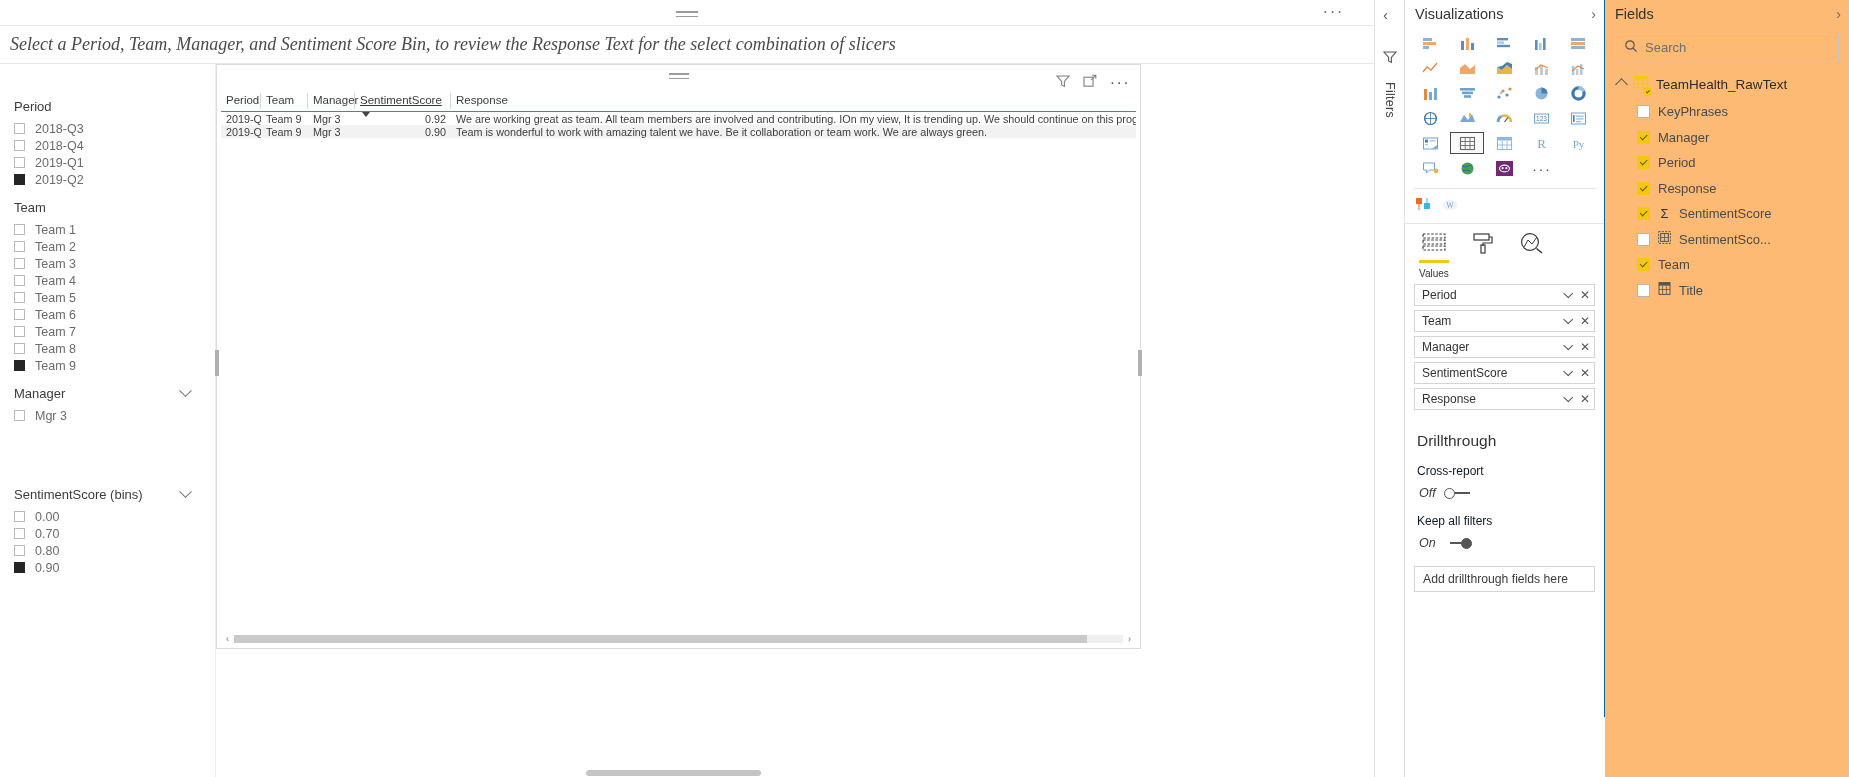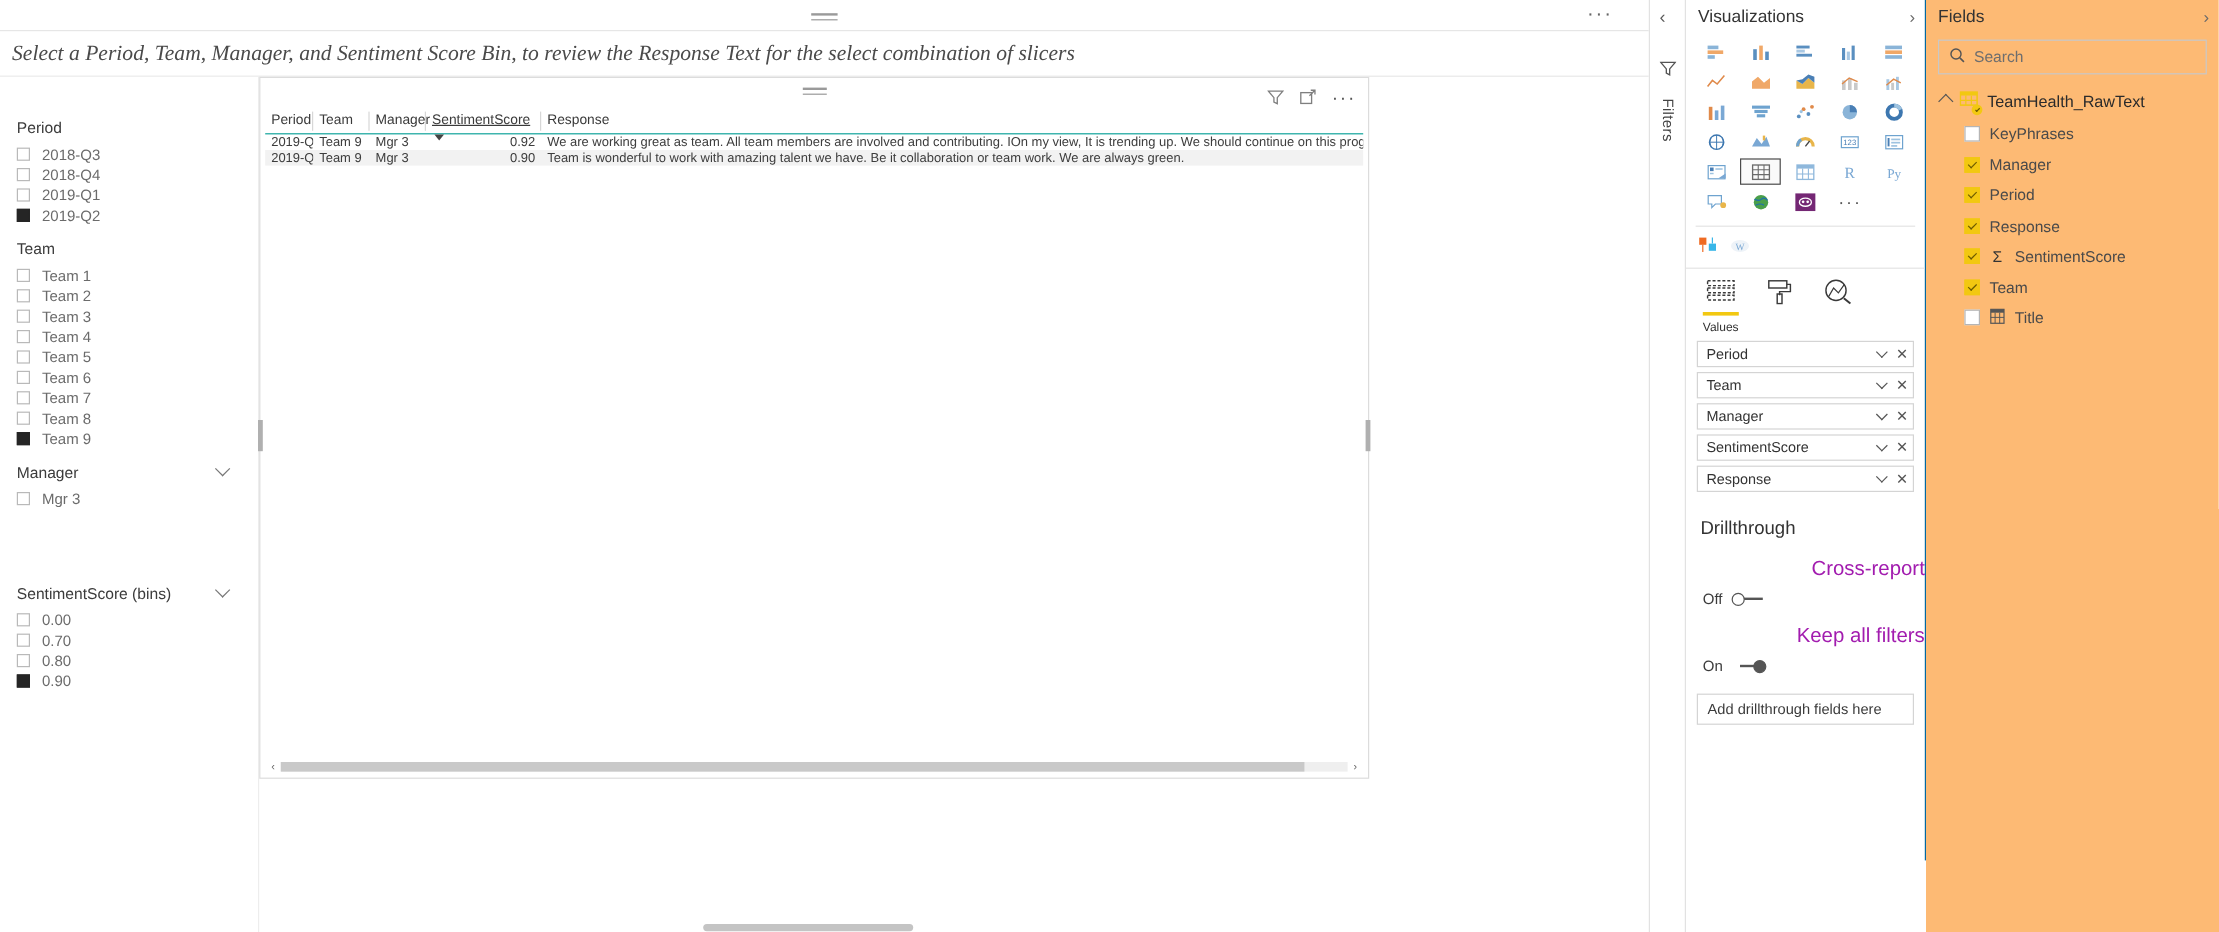--- a/index.html
+++ b/index.html
@@ -272,25 +272,25 @@
   .well-item .nm { flex: 1; }
   .well-item .chev-d {
     width: 7px; height: 7px;
     border-right: 1.3px solid #555; border-bottom: 1.3px solid #555;
     transform: rotate(45deg) translate(-1px,-2px);
     margin-right: 9px; cursor: pointer;
   }
   .well-item .x { font-size: 12px; color: #555; cursor: pointer; }
 
   .drill-title { font-size: 15.5px; color: #333; padding: 18px 0 10px 12px; }
-  .drill-sub { font-size: 17px; color: #a21caf; padding: 4px 0 6px 12px; text-align: right; }
+  .drill-sub { font-size: 12px; color: #0f172a; padding: 4px 0 6px 12px; }
   .toggle-row {
     display: flex; align-items: center; gap: 8px;
     padding: 2px 0 10px 14px;
-    font-size: 12.5px; color: #3b3b3b;
+    font-size: 12.5px; color: #3b3b3b; font-style: italic;
   }
   .tgl { width: 28px; height: 11px; position: relative; cursor: pointer; }
   .tgl .track {
     position: absolute; left: 6px; top: 4px;
     width: 20px; height: 2px; background: #555;
   }
   .tgl .knob {
     position: absolute; top: 0; width: 11px; height: 11px;
     border-radius: 50%; border: 1.6px solid #555; background: #ffffff;
   }
@@ -905,20 +905,30 @@
             <span class="fld-name">Response</span>
           </div>
           <div class="field-row">
             <span class="fcbx checked">
               <span class="tick"></span>
             </span>
             <span class="sigma">Σ</span>
             <span class="fld-name">SentimentScore</span>
           </div>
           <div class="field-row">
+            <span class="fcbx"></span>
+            <span><svg width="13" height="13" viewBox="0 0 13 13">
+                <rect x="0.6" y="0.6" width="11.8" height="11.8" fill="none" stroke="#555" stroke-width="1" stroke-dasharray="2,1.3"></rect>
+                <rect x="2.6" y="2.6" width="7.8" height="7.8" fill="none" stroke="#555" stroke-width="1"></rect>
+                <line x1="6.5" y1="2.6" x2="6.5" y2="10.4" stroke="#555" stroke-width=".8"></line>
+                <line x1="2.6" y1="6.5" x2="10.4" y2="6.5" stroke="#555" stroke-width=".8"></line>
+              </svg></span>
+            <span class="fld-name">SentimentSco...</span>
+          </div>
+          <div class="field-row">
             <span class="fcbx checked">
               <span class="tick"></span>
             </span>
             <span class="fld-name">Team</span>
           </div>
           <div class="field-row">
             <span class="fcbx"></span>
             <span><svg width="13" height="13" viewBox="0 0 13 13">
                 <rect x="1" y="0.6" width="11" height="11.8" fill="none" stroke="#555" stroke-width="1"></rect>
                 <rect x="1" y="0.6" width="11" height="3" fill="#555"></rect>

